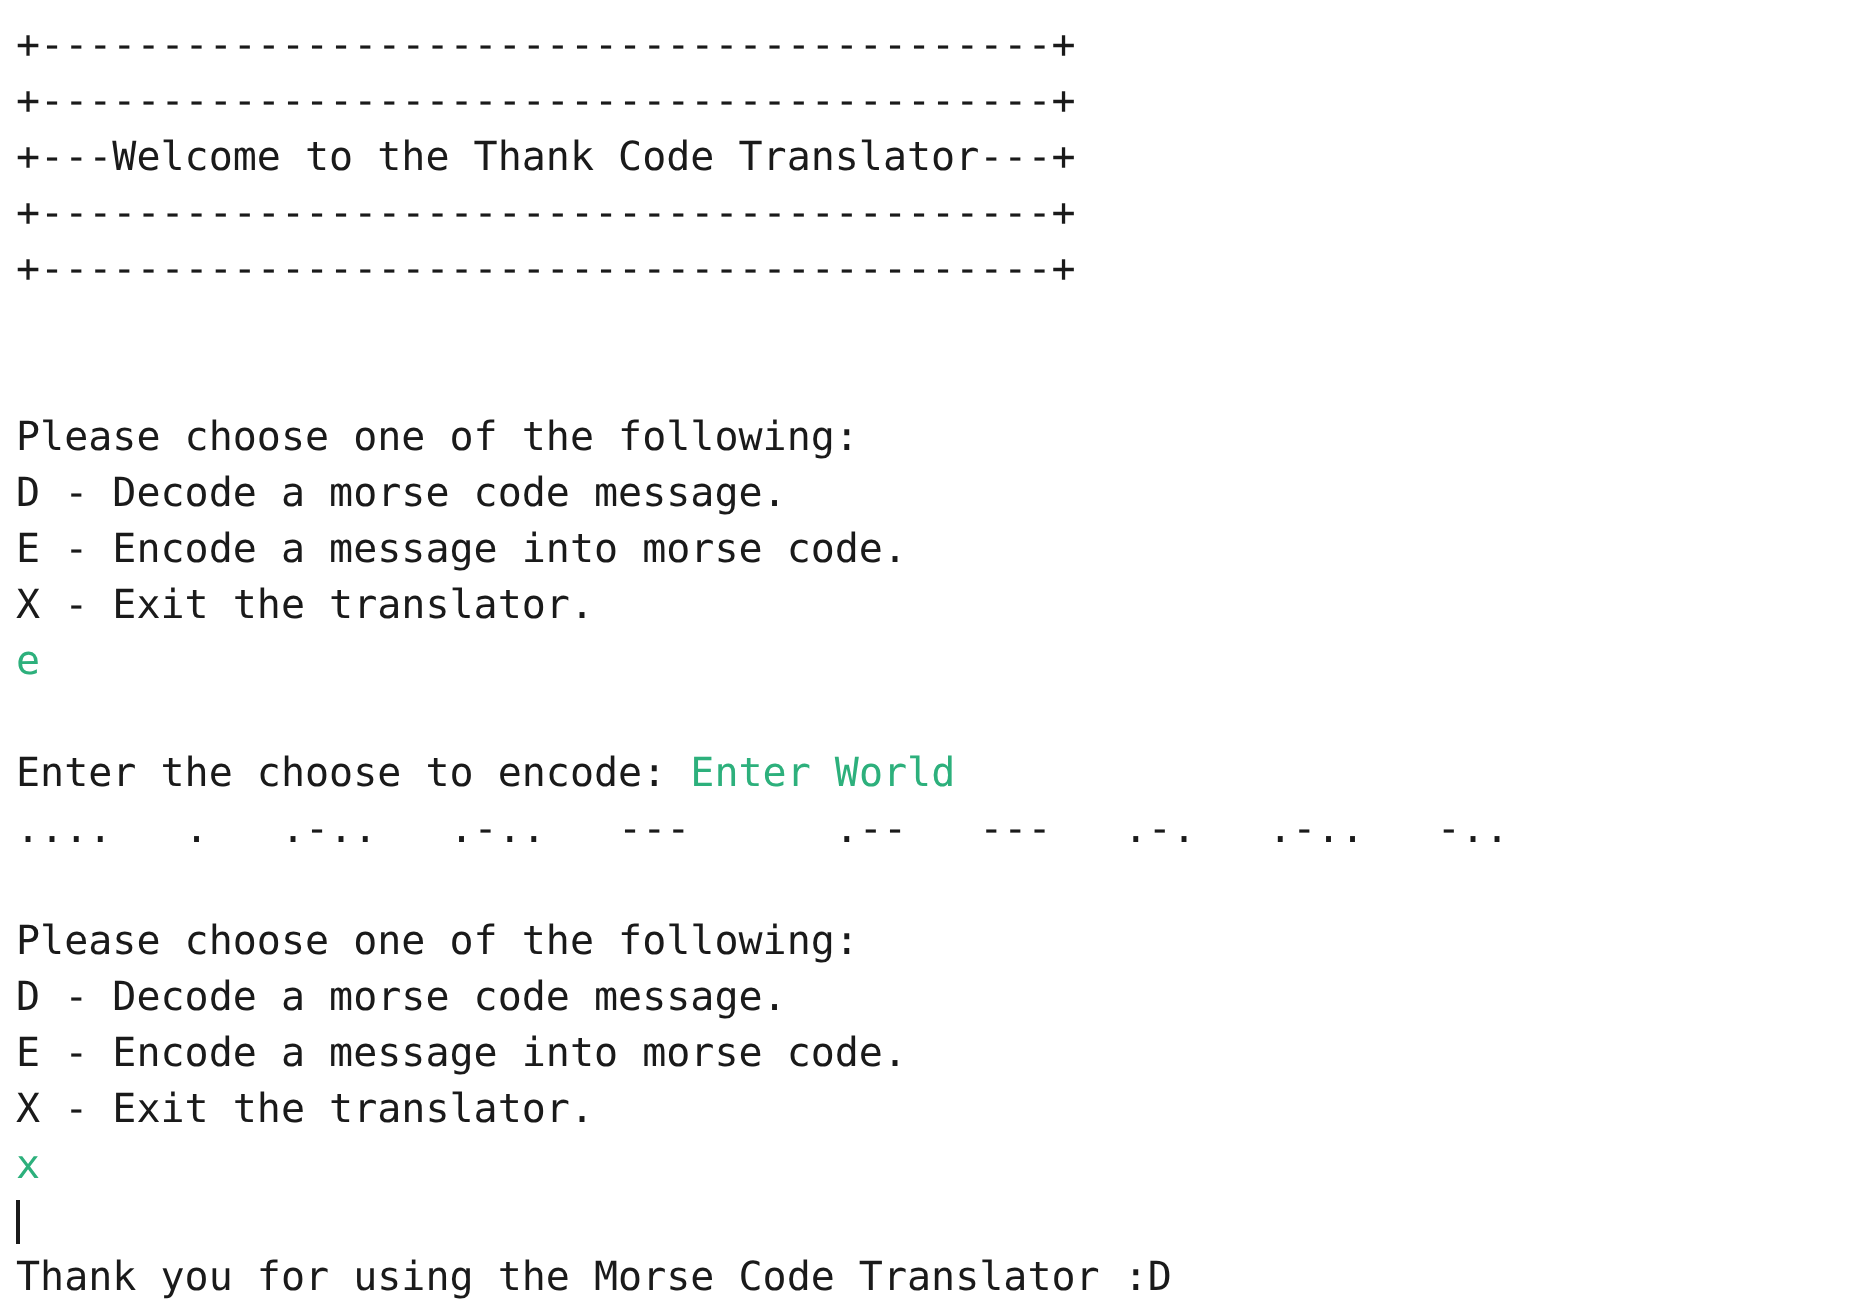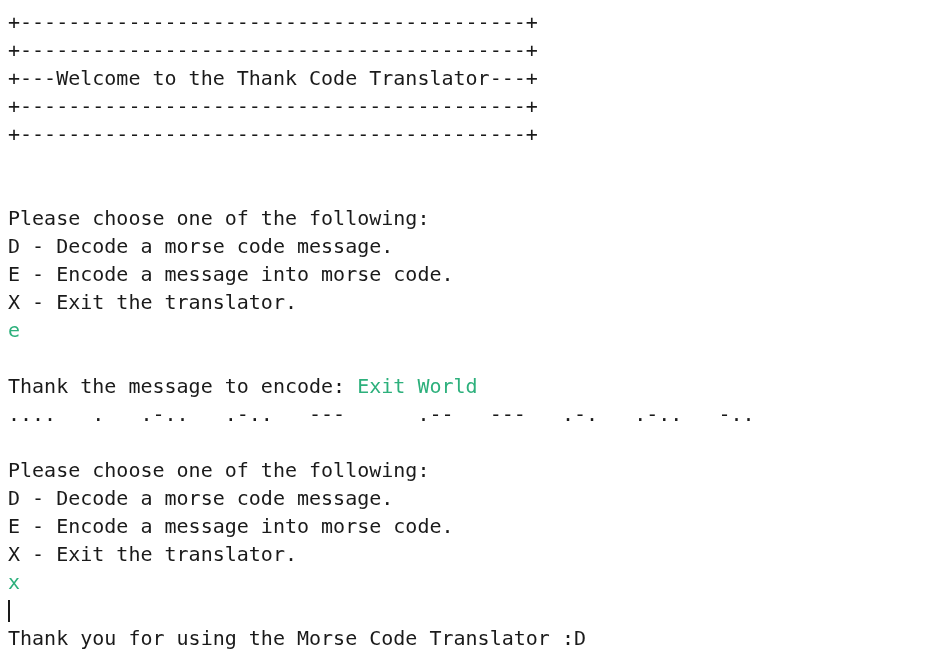--- a/index.html
+++ b/index.html
@@ -30,21 +30,21 @@
 <span>+------------------------------------------+</span>
 <span>+------------------------------------------+</span>
 
 
 <span>Please choose one of the following:</span>
 <span>D - Decode a morse code message.</span>
 <span>E - Encode a message into morse code.</span>
 <span>X - Exit the translator.</span>
 <span class="user-input">e</span>
 
-<span>Thank the message to encode: </span><span class="user-input">Exit World</span>
+<span>Enter the choose to encode: </span><span class="user-input">Enter World</span>
 <span>....   .   .-..   .-..   ---      .--   ---   .-.   .-..   -..</span>
 
 <span>Please choose one of the following:</span>
 <span>D - Decode a morse code message.</span>
 <span>E - Encode a message into morse code.</span>
 <span>X - Exit the translator.</span>
 <span class="user-input">x</span>
 <span class="cursor"></span>
 <span>Thank you for using the Morse Code Translator :D</span>
 

